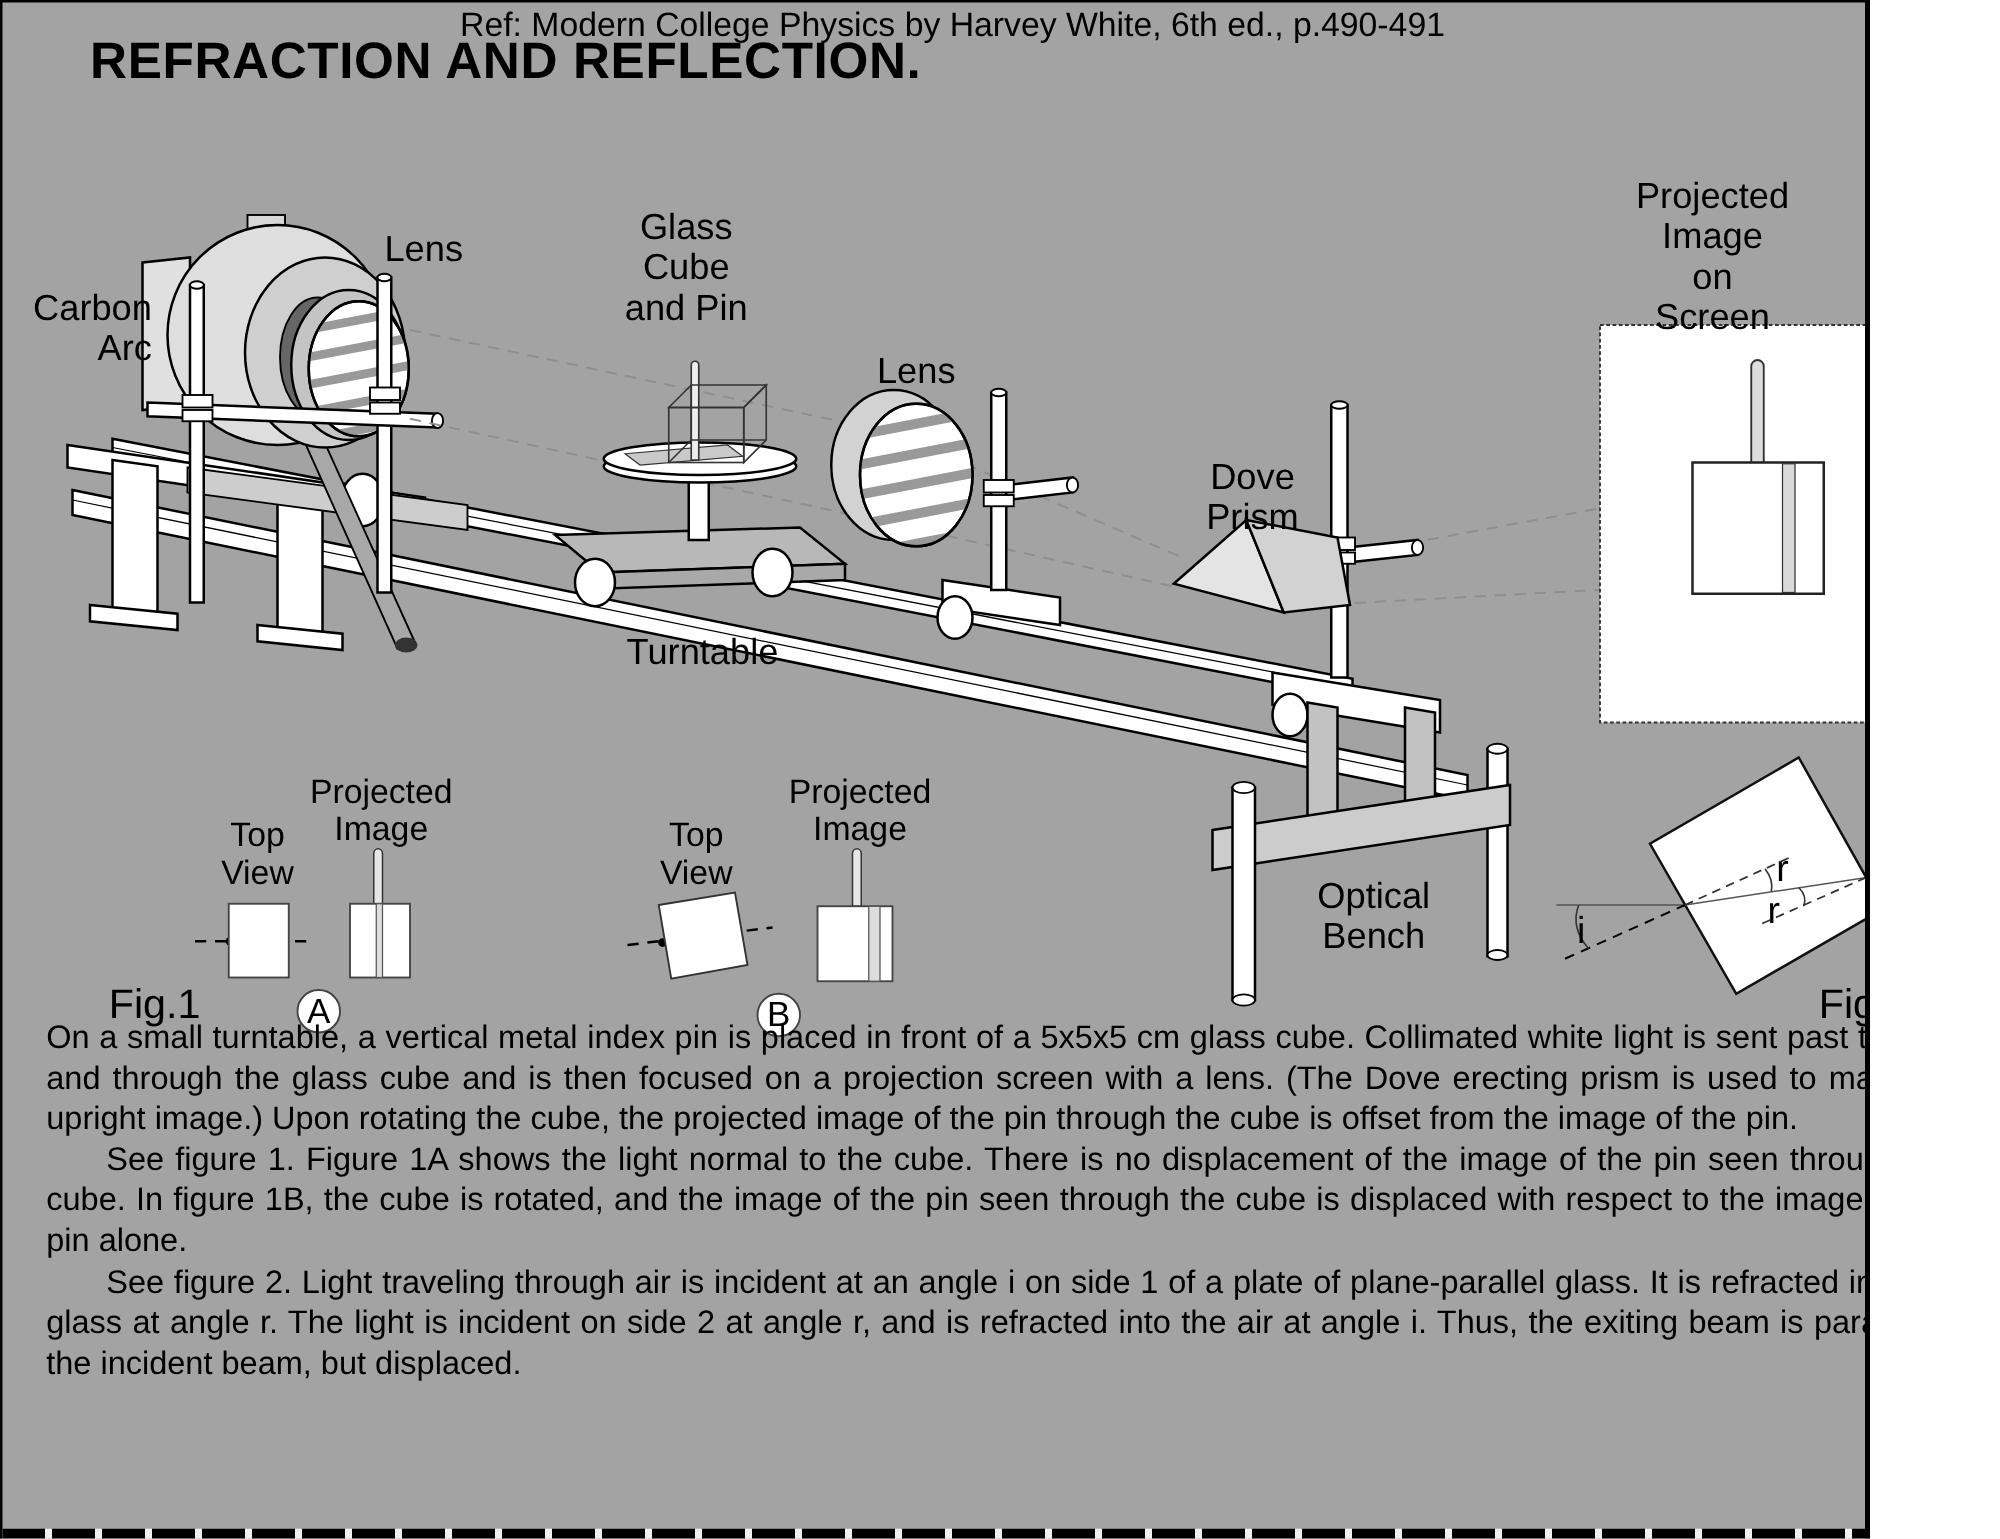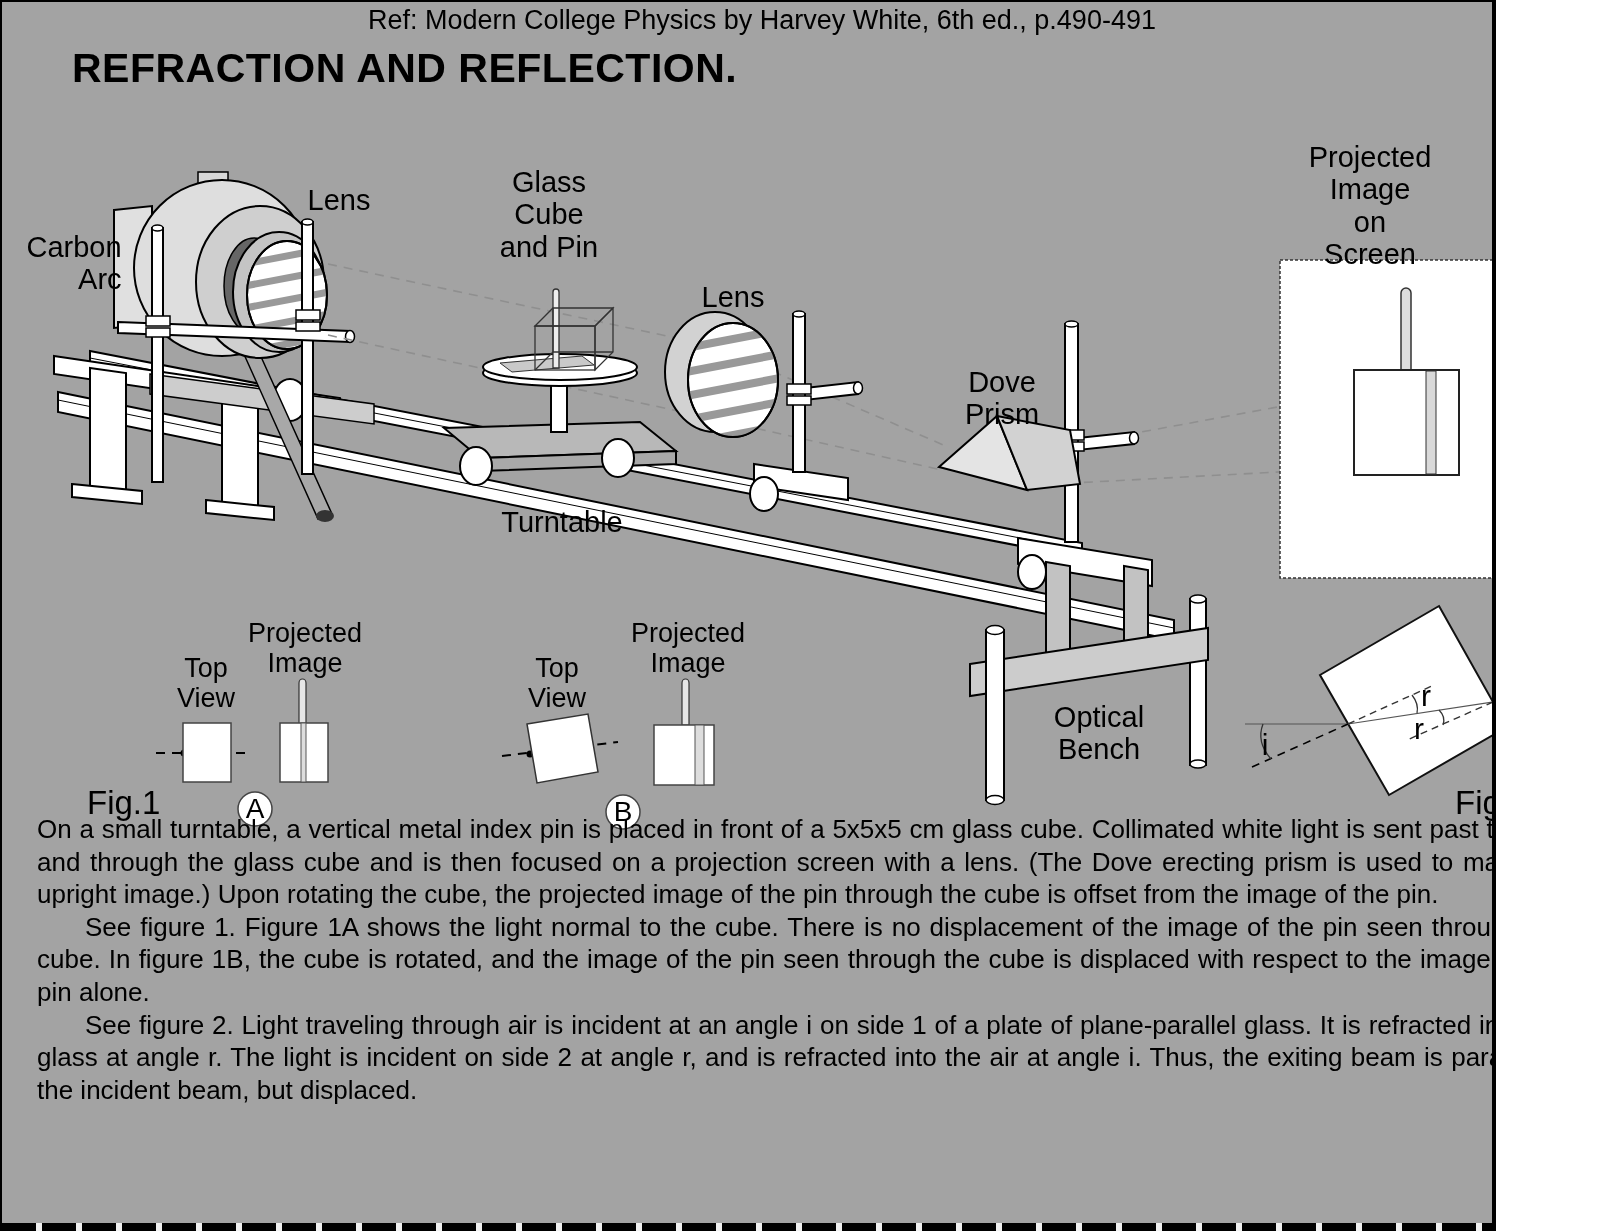--- a/index.html
+++ b/index.html
@@ -3,21 +3,21 @@
 <meta charset="utf-8">
 <style>
   html,body{margin:0;padding:0;background:#fff;}
   .page{
     position:relative;width:1496px;height:1231px;background:#a3a3a3;overflow:hidden;
     font-family:"Liberation Sans","DejaVu Sans",sans-serif;color:#000;
     border-top:2px solid #000;border-left:2px solid #000;border-right:4px solid #000;
     box-sizing:border-box;
   }
   .refline{position:absolute;left:0;top:3px;width:1520px;text-align:center;font-size:27px;}
-  .title{position:absolute;left:70px;top:43px;font-size:41px;font-weight:bold;letter-spacing:.5px;}
+  .title{position:absolute;left:70px;top:23px;font-size:41px;font-weight:bold;letter-spacing:.5px;}
   .code{position:absolute;left:1283px;top:31px;font-size:46px;font-weight:bold;}
   .subtitle{position:absolute;left:70px;top:96px;font-size:38px;}
   .lbl{position:absolute;transform:translateX(-50%);text-align:center;white-space:pre-line;
        font-size:29px;line-height:1.12;}
   .lbl.small{font-size:27px;}
   .lbl.fig{transform:none;font-size:33px;}
   .lbl.tag{font-size:28px;}
   .lbl.ang{font-size:30px;}
   .bodytext{position:absolute;left:35px;top:811px;width:1528px;font-size:26px;line-height:32.6px;
             text-align:justify;}

